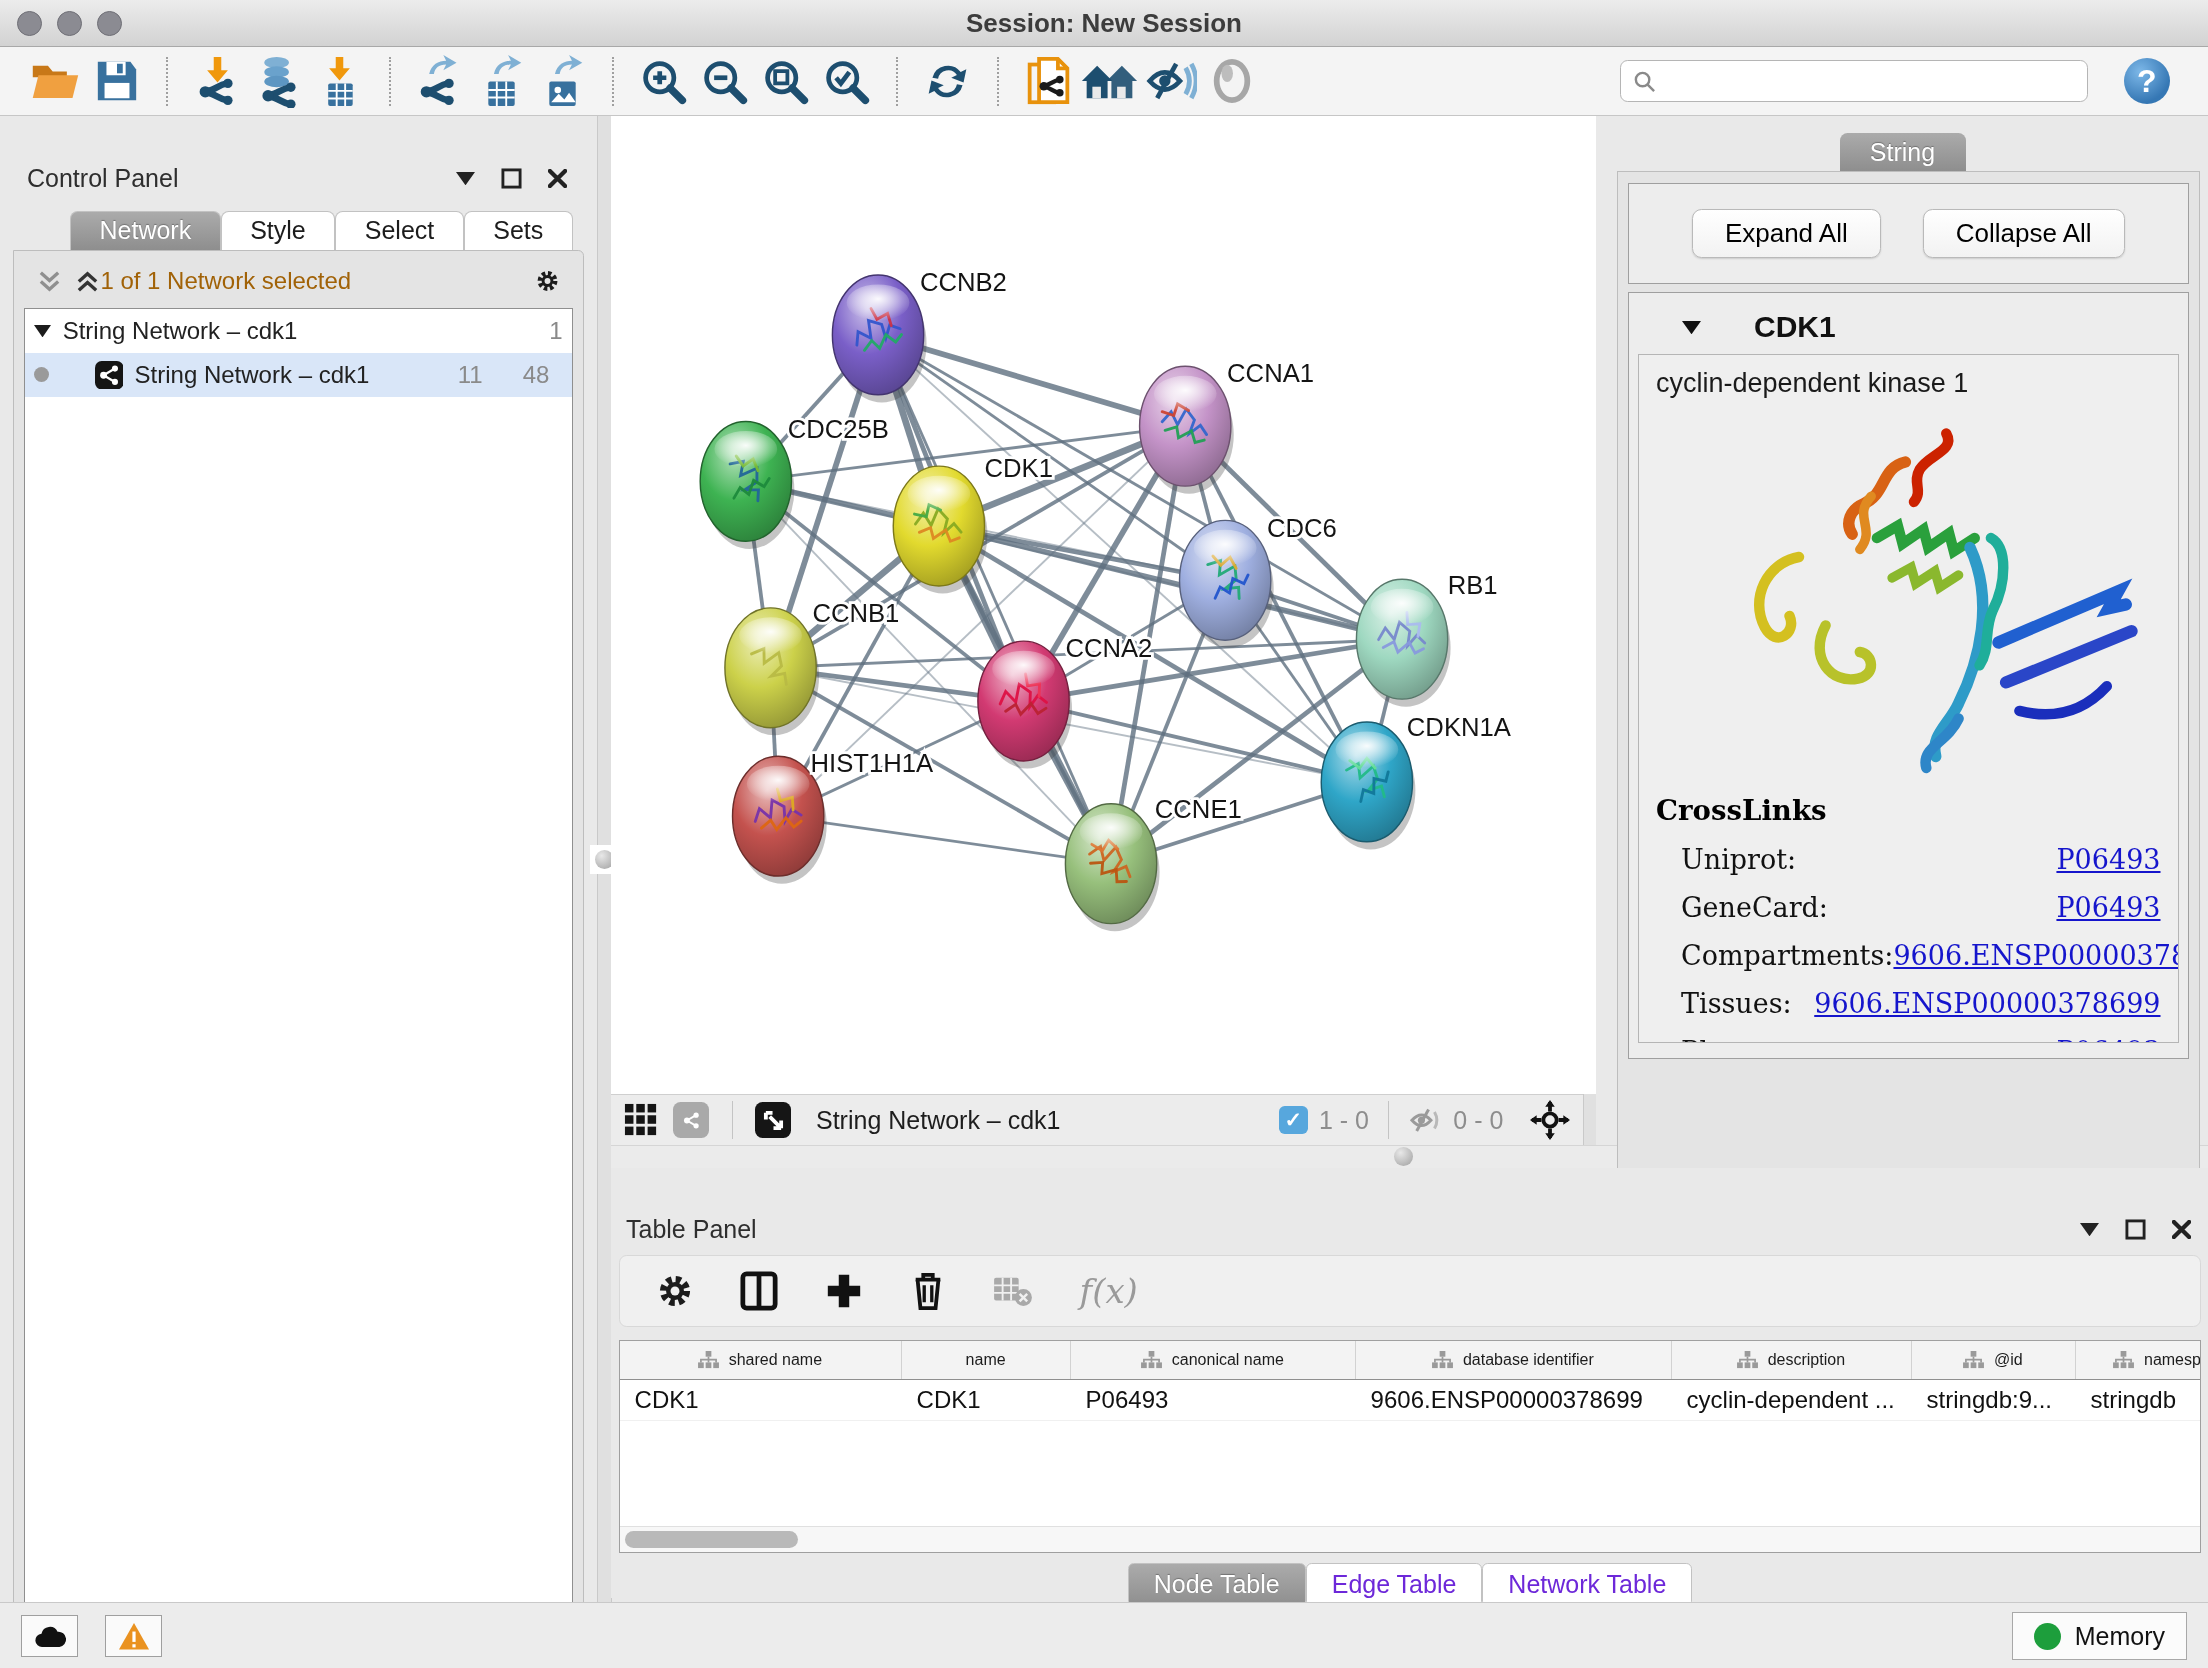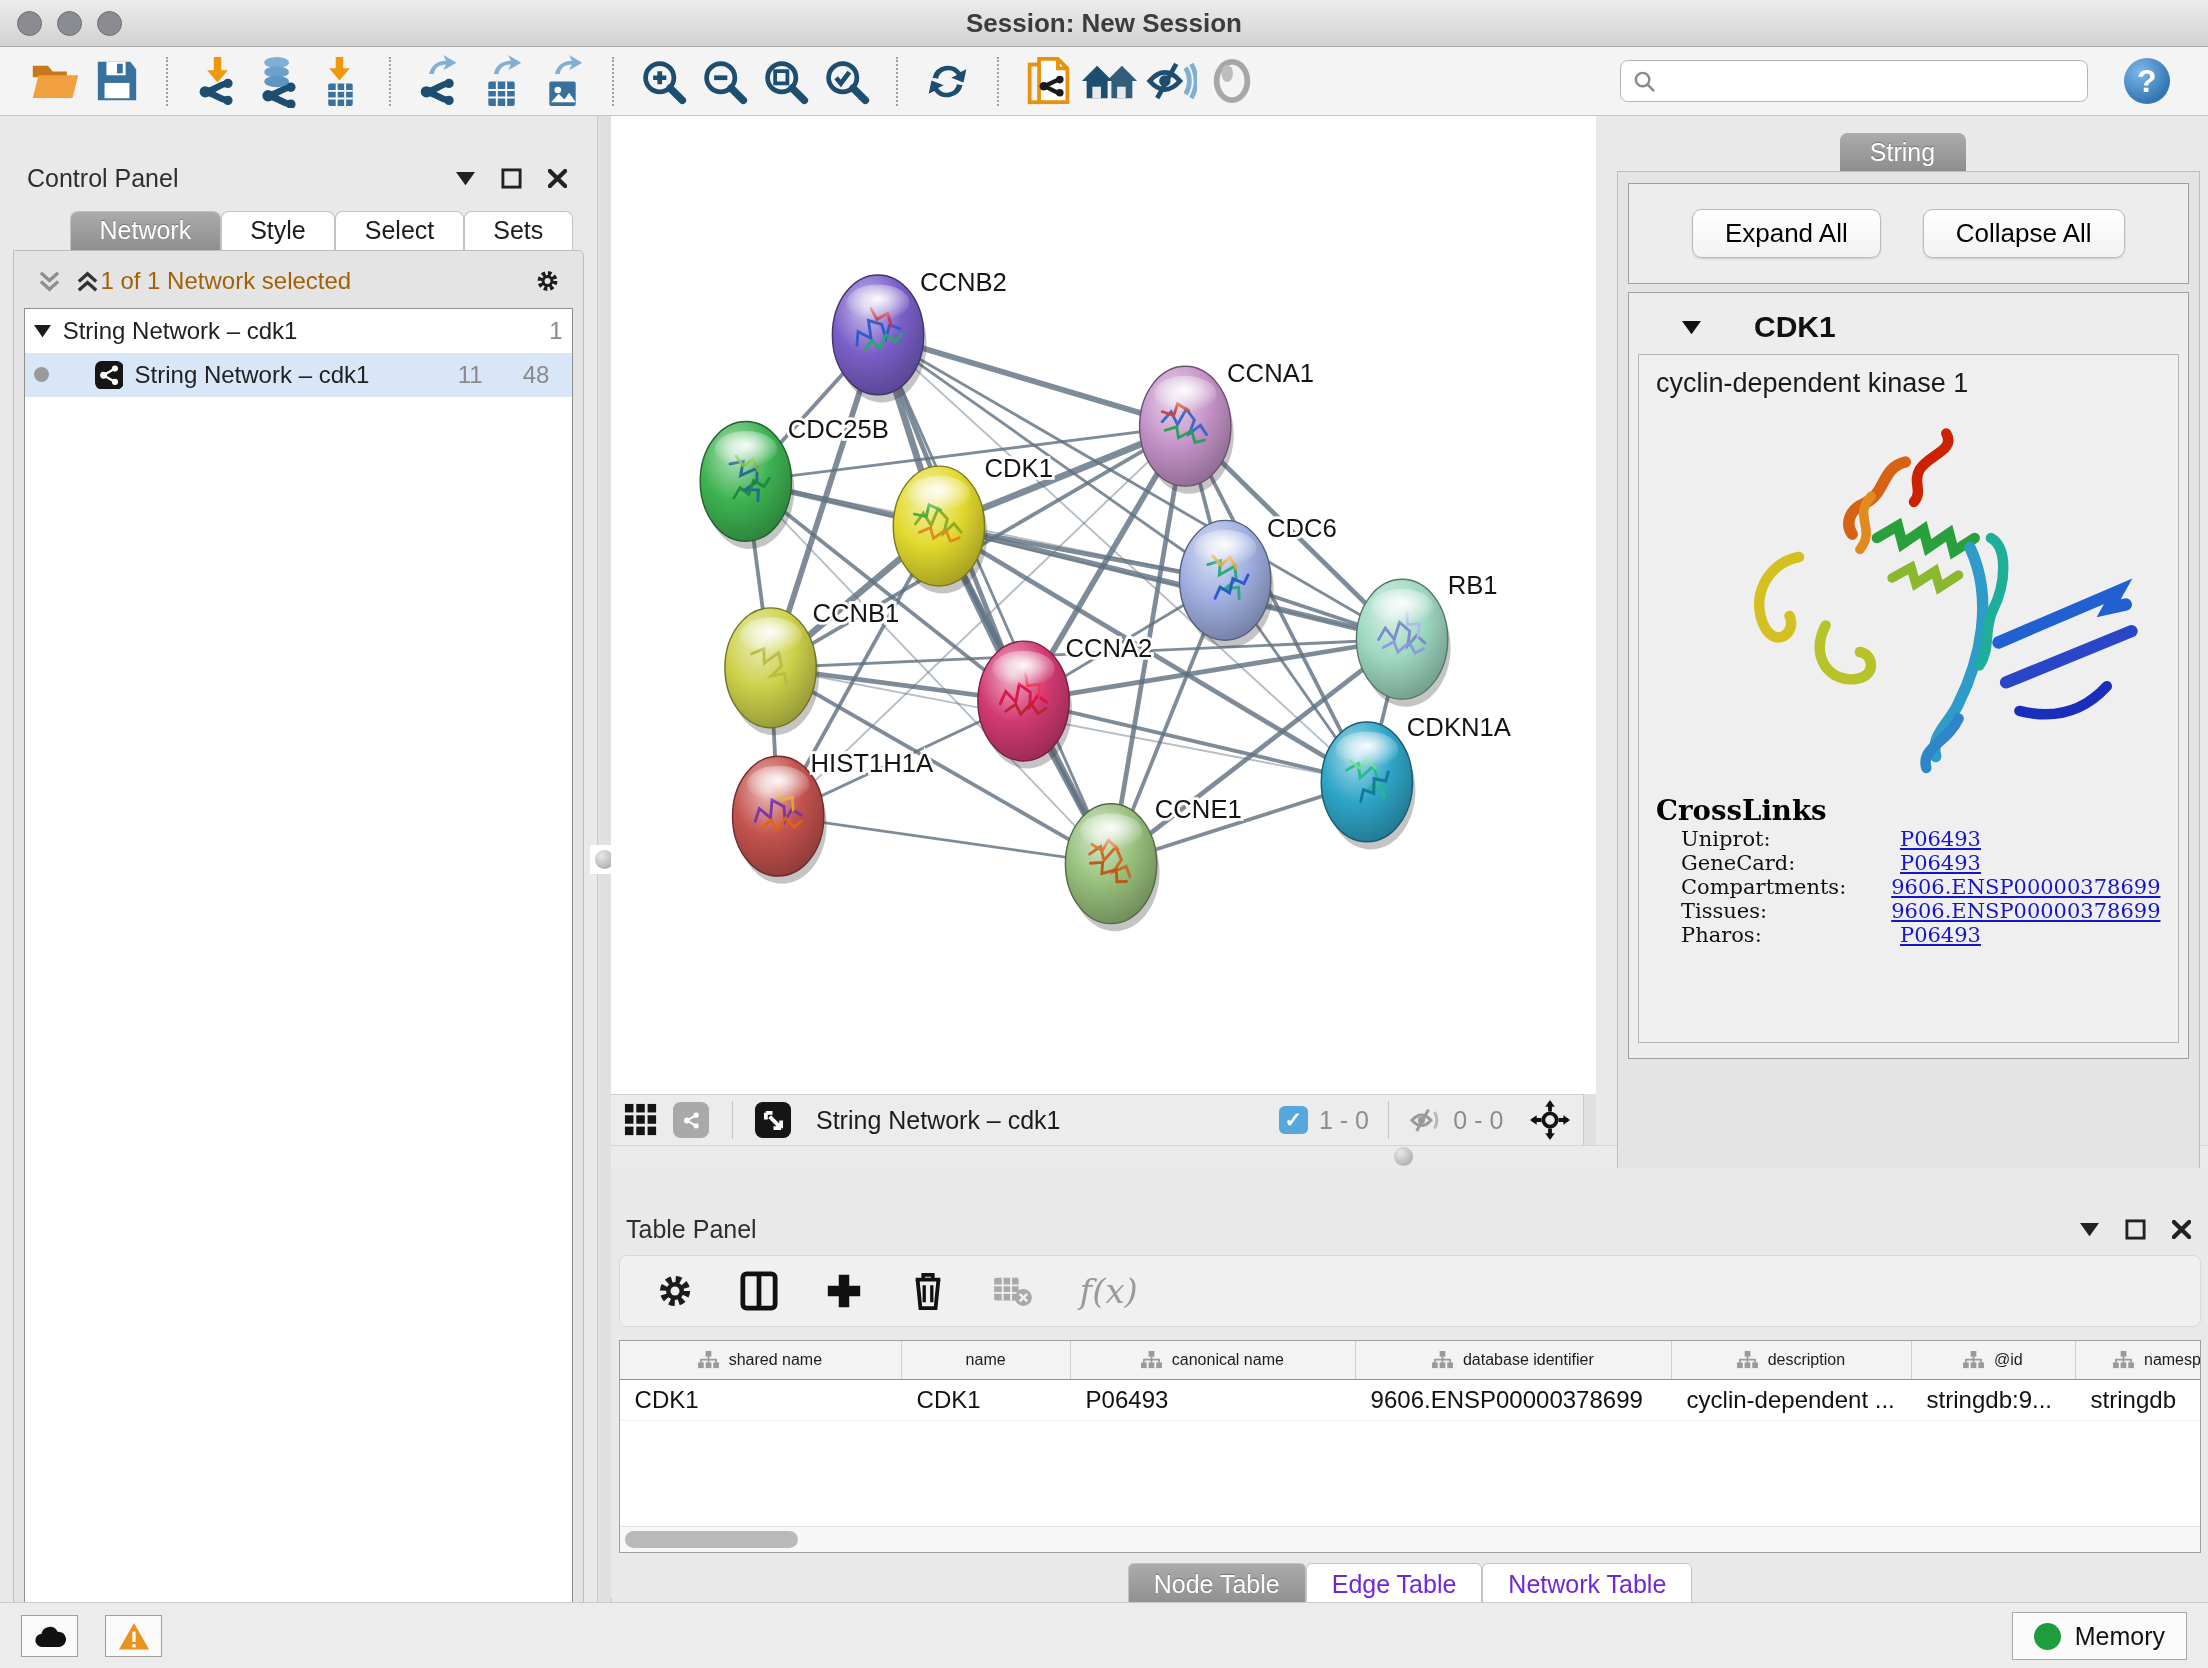--- a/index.html
+++ b/index.html
@@ -69,21 +69,21 @@
     border-radius:7.6px 7.6px 0 0;display:flex;align-items:center;justify-content:center;font-size:25px;text-shadow:0 -1px 1px rgba(0,0,0,.3);}
   .rp-outer{margin:0 9.5px 0 21px;background:#e4e4e4;border:1px solid #bdbdbd;height:1053px;box-sizing:border-box;padding:11.4px 9.5px;}
   .btns-box{background:#ededed;border:1px solid #9f9f9f;height:99px;display:flex;align-items:center;justify-content:center;gap:42px;}
   .rbtn{background:linear-gradient(#ffffff,#f2f2f2);border:1px solid #b9b9b9;border-radius:9.5px;height:49px;padding:0 32px;
     font-size:26px;display:flex;align-items:center;box-shadow:0 1px 1.9px rgba(0,0,0,.15);}
   .cdk-box{margin-top:7.6px;background:#ededed;border:1px solid #9f9f9f;height:767px;box-sizing:border-box;padding:7.6px 9.5px;}
   .cdk-head{display:flex;align-items:center;height:53px;font-size:30px;font-weight:bold;color:#111;}
   .cdk-body{background:#efefef;border:1px solid #b5b5b5;height:689px;box-sizing:border-box;padding:13.3px 17px;overflow:hidden;}
   .cdk-desc{font-size:27px;color:#1a1a1a;}
   .xl-head{font-family:"DejaVu Serif",serif;font-weight:bold;font-size:27.6px;margin-top:9.5px;color:#000;}
-  .xl-row{display:flex;font-family:"DejaVu Serif",serif;font-size:21px;}
+  .xl-row{display:flex;font-family:"DejaVu Serif",serif;font-size:27px;margin-top:17px;justify-content:space-between;}
   .xl-label{width:219px;padding-left:25px;color:#111;}
   .xl-link{color:#1515cc;text-decoration:underline;}
   
   .tablepanel{position:absolute;left:611px;top:1168px;width:1598px;height:430px;background:#e9e9e9;box-sizing:border-box;padding:11.4px 0 0 0;}
   .tp-head{padding:0 15px;height:36px;}
   .tp-toolbar{margin:7.6px 7.6px 0 7.6px;height:70px;background:#f0f0f0;border:1px solid #d8d8d8;border-radius:7.6px;
     display:flex;align-items:center;gap:46px;padding:0 36px;}
   .tp-table{margin:13.3px 7.6px 0 7.6px;background:#fff;border:1px solid #9f9f9f;height:211px;overflow:hidden;position:relative;}
   .thead{display:flex;background:#f3f3f3;border-bottom:1.9px solid #8f8f8f;height:38px;}
   .th{display:flex;align-items:center;justify-content:center;gap:9.5px;font-size:16px;color:#1c1c1c;box-sizing:border-box;border-right:1px solid #d2d2d2;flex:0 0 auto;}

